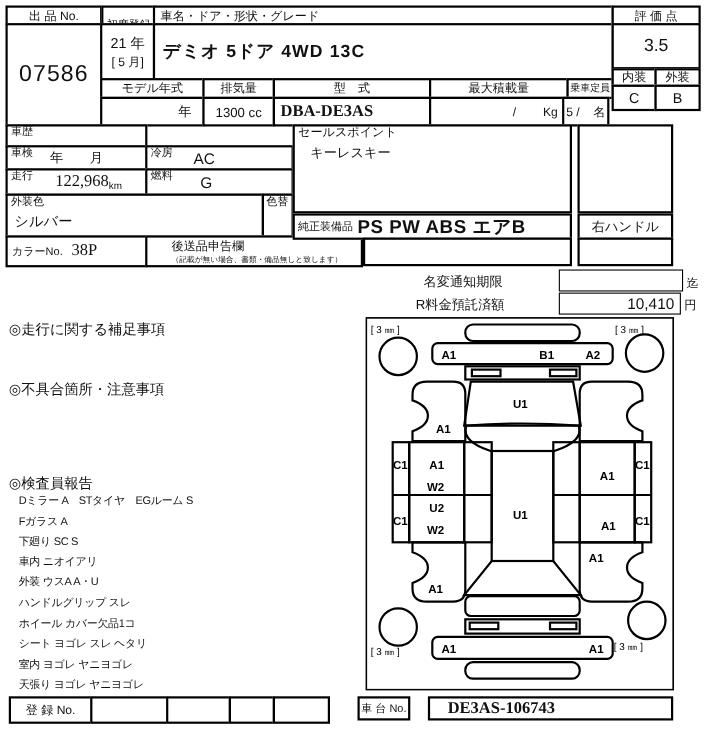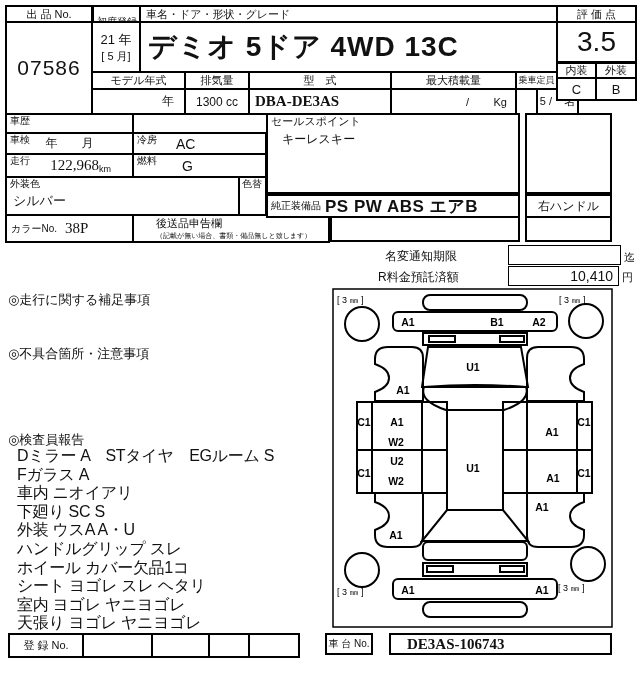--- a/index.html
+++ b/index.html
@@ -6,24 +6,24 @@
   body{font-family:"Liberation Sans","DejaVu Sans",sans-serif;color:#111;}
   .sheet{position:relative;width:640px;height:680px;background:#fff;overflow:hidden;}
   .cell{position:absolute;border:2px solid #000;box-sizing:border-box;display:flex;align-items:center;justify-content:center;background:#fff;}
   .thin{border-width:1.5px;}
   .tag{position:absolute;top:1px;left:3px;font-size:10px;line-height:10px;white-space:nowrap;}
   .left{justify-content:flex-start;}
   .right{justify-content:flex-end;}
   .pre{white-space:pre;text-align:right;}
   .f9{font-size:9px;} .f10{font-size:10px;} .f11{font-size:11px;} .f12{font-size:12px;}
   .f13{font-size:13px;} .f14{font-size:14px;} .f15{font-size:15px;font-family:Liberation Serif, serif;} .f17{font-size:17px;}
-  .f20{font-size:28px;} .f21{font-size:21px;}
+  .f20{font-size:16px;} .f21{font-size:21px;}
   .b{font-weight:bold;}
   .abs{position:absolute;white-space:nowrap;}
-  .note-items div{font-size:16px;line-height:18.6px;letter-spacing:-0.3px;white-space:pre;}
+  .note-items div{font-size:10px;line-height:18.6px;letter-spacing:-0.3px;white-space:pre;}
   svg text{font-family:"Liberation Sans","DejaVu Sans",sans-serif;fill:#000;}
 </style>
 </head>
 <body>
 
 <div class="sheet">
 
   <div class="cell f11" style="left:5px;top:5px;width:88px;height:18px">
       <span>出 品 No.</span>
     </div>
@@ -70,21 +70,21 @@
   <div class="cell f11" style="left:390px;top:71px;width:127px;height:19px">
       <span>最大積載量</span>
     </div>
   <div class="cell f11 right" style="left:390px;top:88px;width:127px;height:27px;padding-right:8px">
       <span class="pre">/        Kg</span>
     </div>
 
   <div class="cell f9" style="left:515px;top:71px;width:43px;height:19px">
       <span>乗車定員</span>
     </div>
-  <div class="cell f11" style="left:536px;top:88px;width:43px;height:27px">
+  <div class="cell f11" style="left:511px;top:88px;width:43px;height:27px">
       <span class="pre">5 /    名</span>
     </div>
 
   <div class="cell f11" style="left:556px;top:5px;width:81px;height:18px">
       <span>評 価 点</span>
     </div>
   <div class="cell f20" style="left:556px;top:21px;width:81px;height:42px">
       <span>3.5</span>
     </div>
   <div class="cell f11" style="left:556px;top:62px;width:41px;height:17px">
@@ -166,22 +166,22 @@
       <span>10,410</span>
     </div>
   <span class="abs f11" style="left:622px;top:270px">円</span>
 
   <span class="abs f13" style="left:8px;top:291px">◎走行に関する補足事項</span>
   <span class="abs f13" style="left:8px;top:345px">◎不具合箇所・注意事項</span>
   <span class="abs f13" style="left:8px;top:431px">◎検査員報告</span>
   <div class="abs note-items" style="left:17px;top:447px">
     <div>Dミラー A　STタイヤ　EGルーム S</div>
     <div>Fガラス A</div>
+    <div>下廻り SC S</div>
     <div>車内 ニオイアリ</div>
-    <div>下廻り SC S</div>
     <div>外装 ウスA A・U</div>
     <div>ハンドルグリップ スレ</div>
     <div>ホイール カバー欠品1コ</div>
     <div>シート ヨゴレ スレ ヘタリ</div>
     <div>室内 ヨゴレ ヤニヨゴレ</div>
     <div>天張り ヨゴレ ヤニヨゴレ</div>
   </div>
 
   <svg style="position:absolute;left:332px;top:288px" width="281" height="340" viewBox="0 0 281 340">
     <g fill="none" stroke="#000" stroke-width="2">

